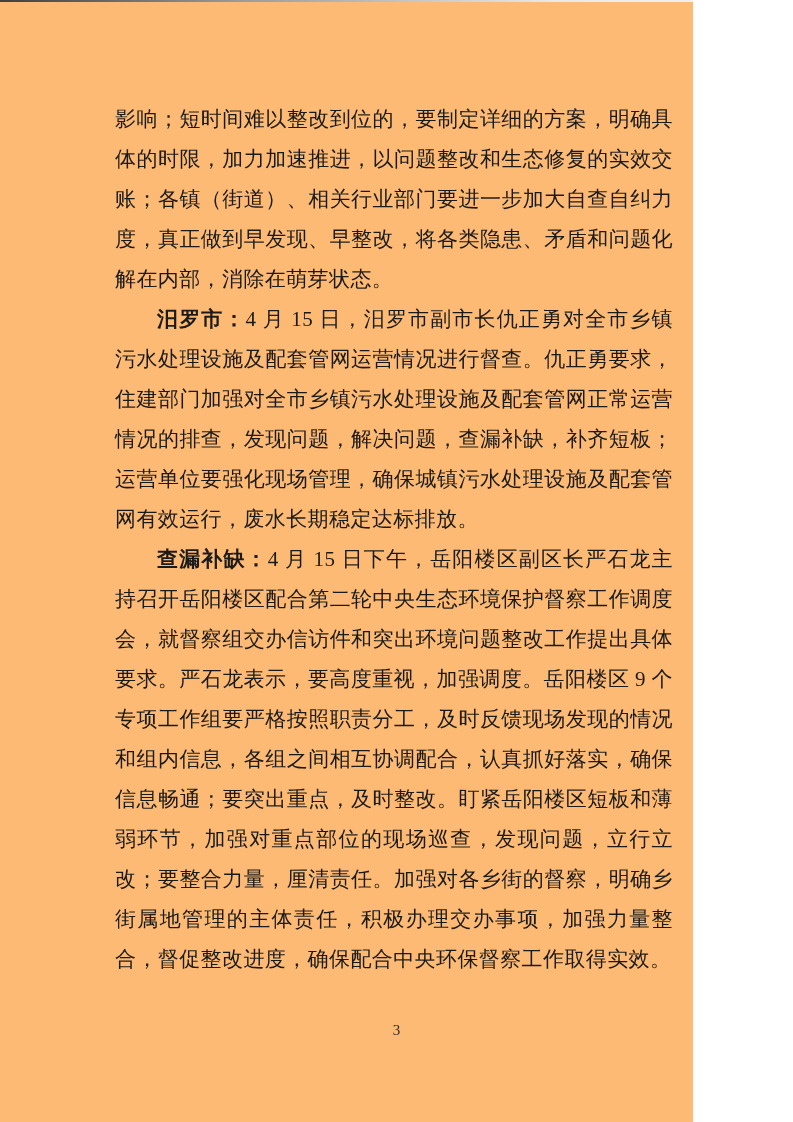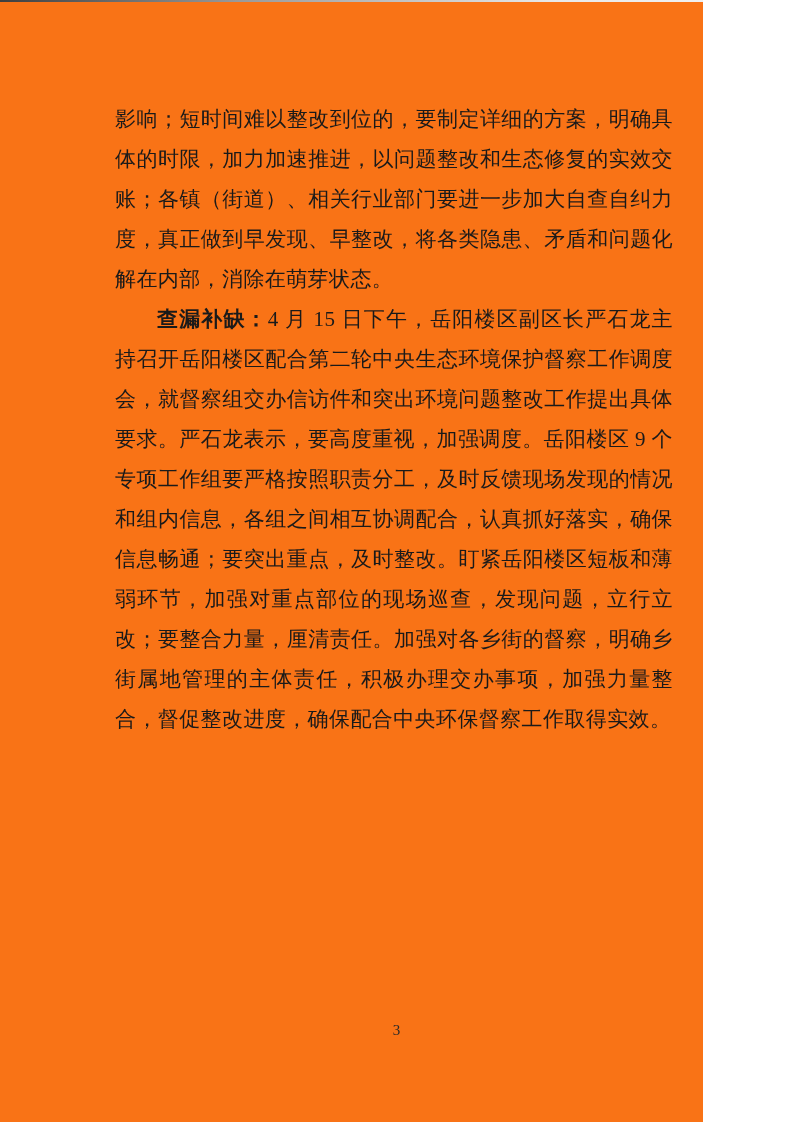--- a/index.html
+++ b/index.html
@@ -4,24 +4,23 @@
 <style>
   html, body {
     margin: 0;
     padding: 0;
     background: #ffffff;
   }
   .page {
     position: relative;
     width: 693px;
     height: 1122px;
-    background: #f97316;
+    background: #fdba74;
     overflow: hidden;
     font-family: "Liberation Serif", "DejaVu Serif", serif;
-    padding-left: 10px;
   }
   .scan-edge {
     position: absolute;
     top: 0;
     left: 0;
     width: 793px;
     height: 2px;
     background: linear-gradient(to right, #3f3f3f 0%, #9a9a9a 30%, #e9e9e9 70%, #f5f5f5 100%);
   }
   .content {
@@ -61,18 +60,19 @@
 </style>
 </head>
 <body>
 
 <div class="page">
   <div class="scan-edge"></div>
 
   <div class="content">
     <p class="para"><span>影响；短时间难以整改到位的，要制定详细的方案，明确具体的时限，加力加速推进，以问题整改和生态修复的实效交账；各镇（街道）、相关行业部门要进一步加大自查自纠力度，真正做到早发现、早整改，将各类隐患、矛盾和问题化解在内部，消除在萌芽状态。</span></p>
 
+    <p class="para indent"><span class="lead">汨罗市：</span><span>4 月 15 日，汨罗市副市长仇正勇对全市乡镇污水处理设施及配套管网运营情况进行督查。仇正勇要求，住建部门加强对全市乡镇污水处理设施及配套管网正常运营情况的排查，发现问题，解决问题，查漏补缺，补齐短板；运营单位要强化现场管理，确保城镇污水处理设施及配套管网有效运行，废水长期稳定达标排放。</span></p>
 
     <p class="para indent"><span class="lead">查漏补缺：</span><span>4 月 15 日下午，岳阳楼区副区长严石龙主持召开岳阳楼区配合第二轮中央生态环境保护督察工作调度会，就督察组交办信访件和突出环境问题整改工作提出具体要求。严石龙表示，要高度重视，加强调度。岳阳楼区 9 个专项工作组要严格按照职责分工，及时反馈现场发现的情况和组内信息，各组之间相互协调配合，认真抓好落实，确保信息畅通；要突出重点，及时整改。盯紧岳阳楼区短板和薄弱环节，加强对重点部位的现场巡查，发现问题，立行立改；要整合力量，厘清责任。加强对各乡街的督察，明确乡街属地管理的主体责任，积极办理交办事项，加强力量整合，督促整改进度，确保配合中央环保督察工作取得实效。</span></p>
   </div>
 
   <div class="page-number">3</div>
 </div>
 
 </body></html>

